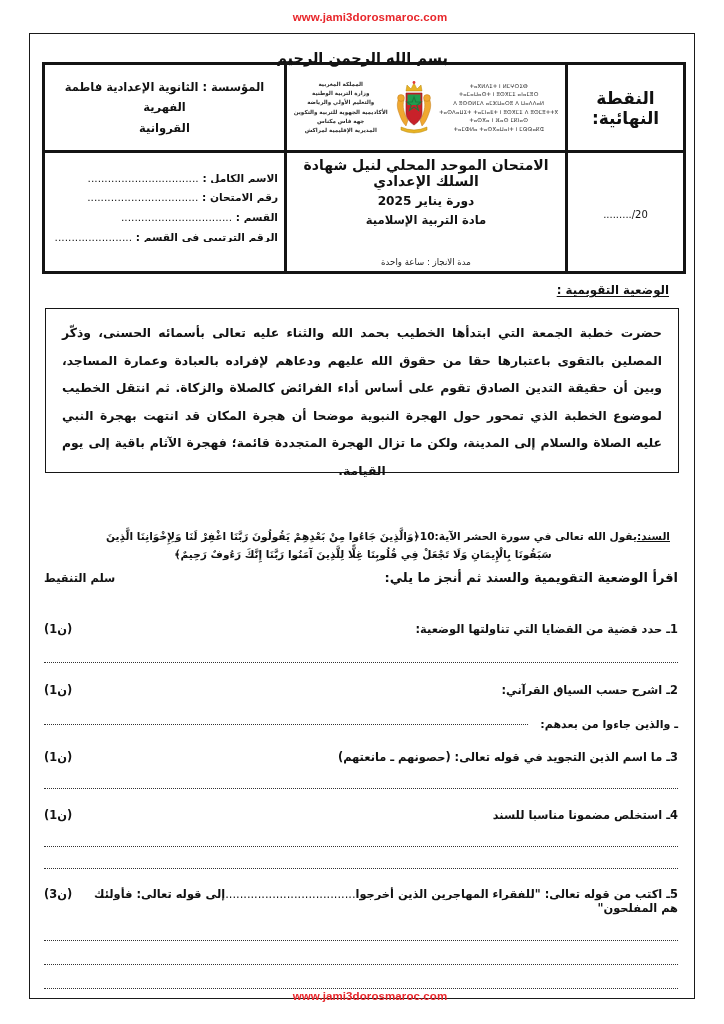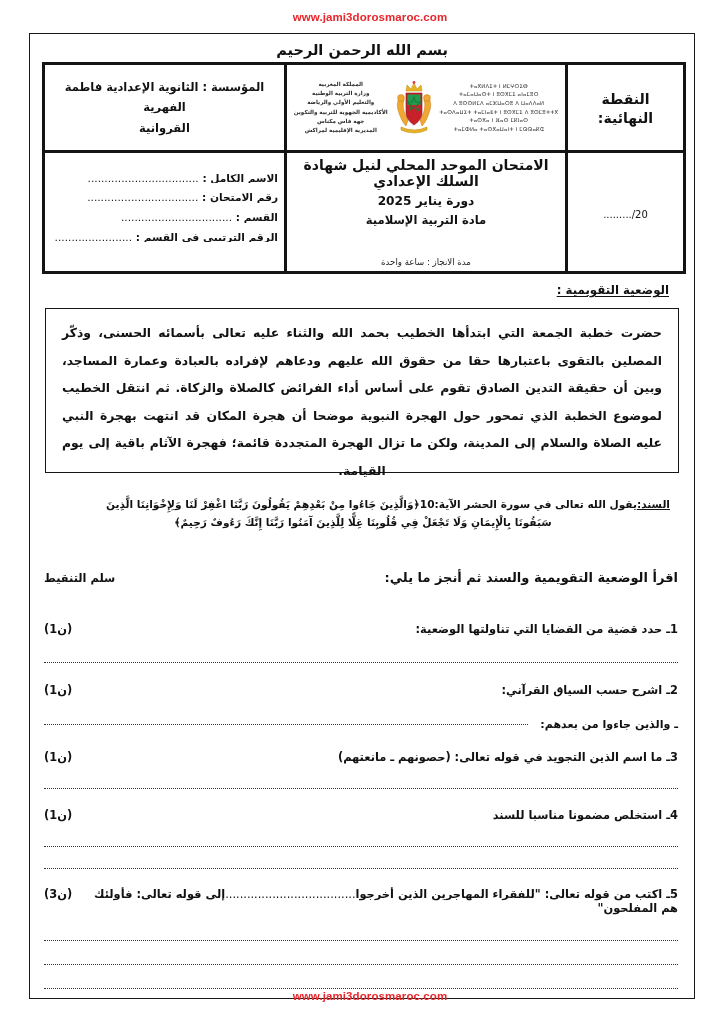--- a/index.html
+++ b/index.html
@@ -36,21 +36,21 @@
   .page-frame {
     position: absolute;
     left: 29px; top: 33px;
     width: 666px; height: 966px;
     border: 1.6px solid #1a1a1a;
   }
 
   
   .basmala {
     position: absolute;
-    left: 29px; top: 42px; width: 666px;
+    left: 29px; top: 50px; width: 666px;
     text-align: center;
     font-size: 14.5px;
     font-weight: 700;
     color: #111;
   }
 
   
   .header-table {
     position: absolute;
     left: 42px; top: 62px;
@@ -64,21 +64,21 @@
     padding: 4px 6px;
   }
   .cell-final-note { width: 118px; height: 88px; text-align: center; }
   .cell-logo       { width: 281px; height: 88px; padding: 2px 4px; }
   .cell-school     { width: 242px; height: 88px; text-align: center; }
 
   .cell-note20 { width: 118px; height: 104px; text-align: center; }
   .cell-exam   { width: 281px; height: 104px; text-align: center; }
   .cell-ident  { width: 242px; height: 104px; text-align: right; padding: 5px 8px 5px 6px; }
 
-  .lbl-final { font-size: 14px; font-weight: 700; }
+  .lbl-final { font-size: 17px; font-weight: 700; }
   .note20 { font-size: 10px; font-weight: 400; direction: ltr; display: inline-block; }
 
   .school-line { font-size: 11.5px; font-weight: 700; line-height: 1.75; }
 
   
   .logo-row { display: flex; align-items: center; justify-content: space-between; gap: 2px; height: 100%; }
   .tifinagh, .ministry {
     font-size: 5.3px;
     line-height: 1.62;
     color: #2b2b2b;
@@ -133,20 +133,21 @@
   .sanad {
     position: absolute;
     left: 56px; top: 497px;
     width: 614px;
   }
   .sanad-l1, .sanad-l2 {
     font-size: 10.6px;
     font-weight: 700;
     line-height: 1.45;
     white-space: nowrap;
+    margin-top: 32px;
   }
   .sanad-l1 { text-align: right; }
   .sanad-l2 { text-align: center; margin-top: 3px; }
   .sanad-lead { text-decoration: underline; }
 
   
   .instr-row {
     position: absolute;
     left: 44px; top: 570px; width: 634px;
     display: flex; align-items: baseline; justify-content: space-between;

